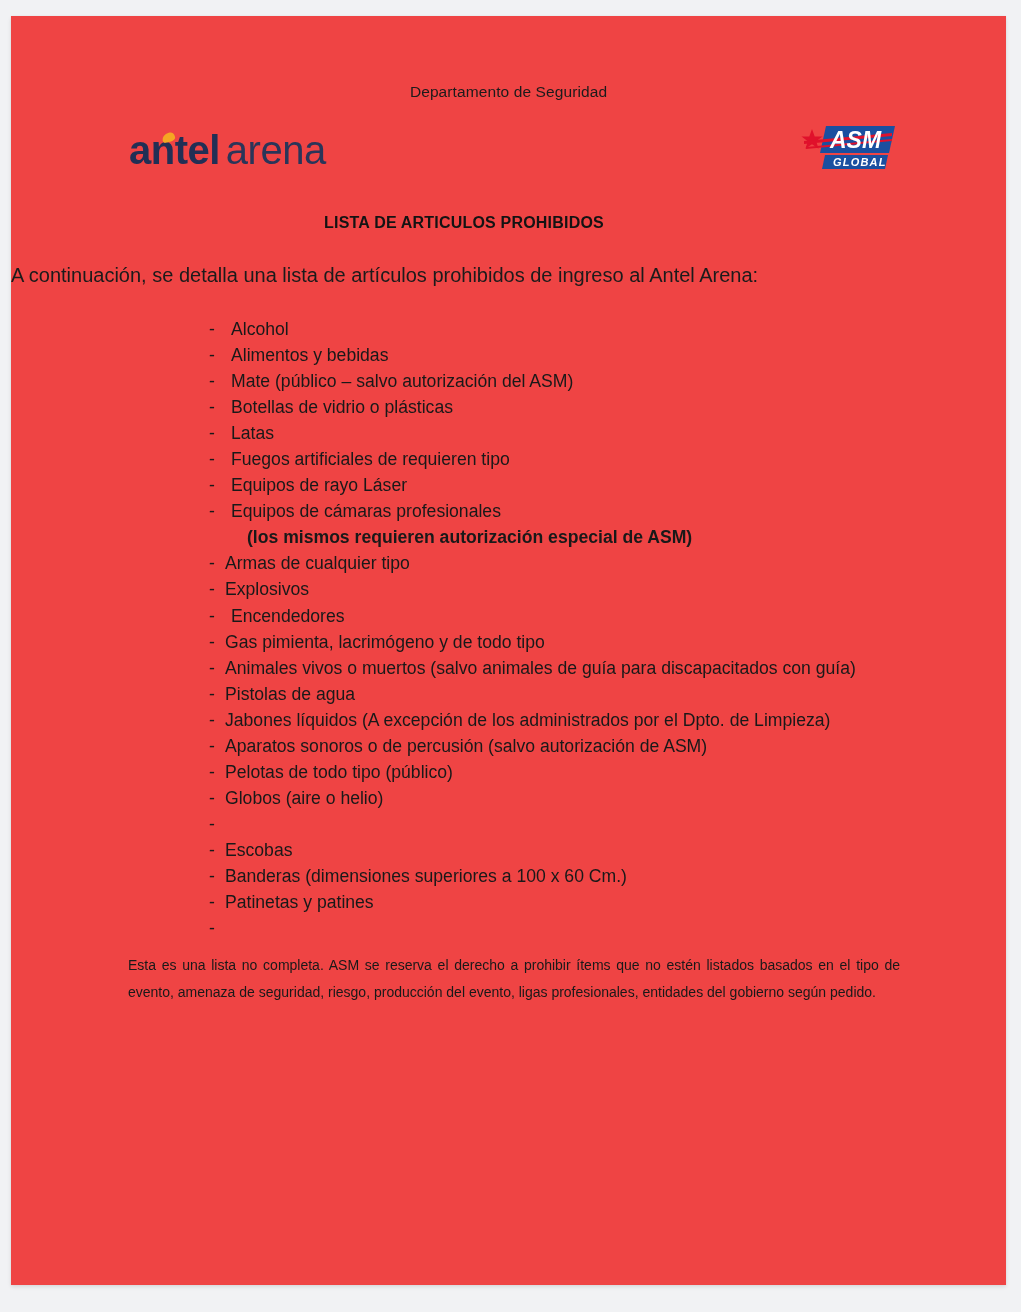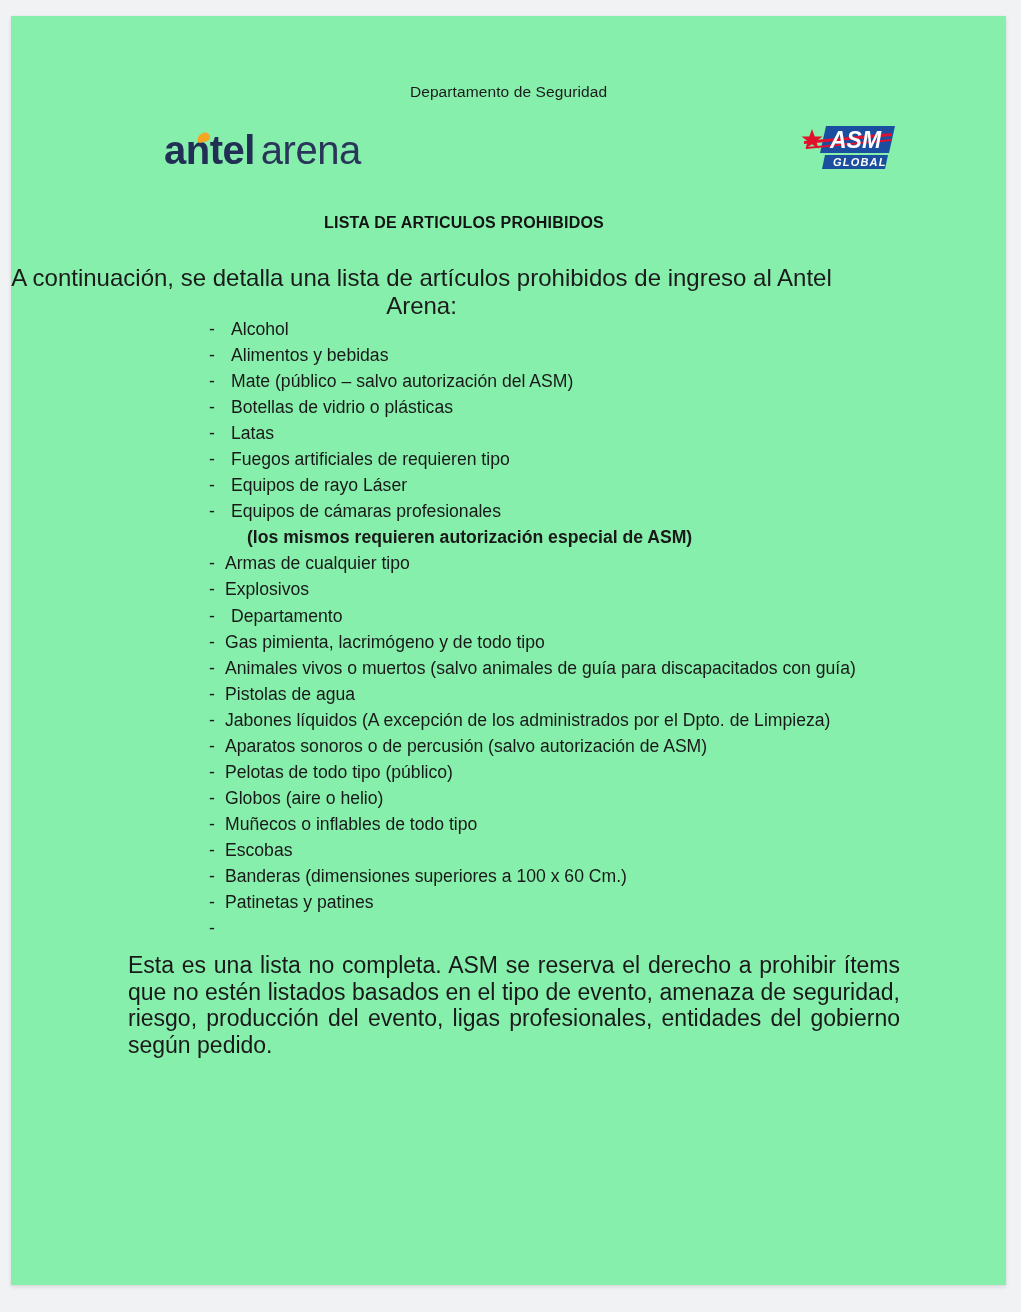--- a/index.html
+++ b/index.html
@@ -13,21 +13,21 @@
     font-family: "Liberation Sans", sans-serif;
     -webkit-font-smoothing: antialiased;
   }
 
   #page {
     position: absolute;
     left: 11px;
     top: 16px;
     width: 995px;
     height: 1269px;
-    background: #86efac;
+    background: #ef4444;
     box-shadow: 0 2px 4px rgba(0,0,0,0.10), 0 0 1px rgba(0,0,0,0.08);
     overflow: hidden;
   }
 
   
   .header-line {
     position: absolute;
     top: 67px;
     left: 0;
     width: 995px;
@@ -36,21 +36,20 @@
     color: #1b1b1b;
     letter-spacing: 0.1px;
   }
 
   .logo-antel {
     position: absolute;
     left: 118px;
     top: 108px;
     height: 52px;
     width: 220px;
-    margin-left: 35px;
   }
   .logo-antel .word {
     position: absolute;
     left: 0;
     top: 0;
     font-size: 40px;
     line-height: 52px;
     letter-spacing: -0.5px;
     white-space: nowrap;
   }
@@ -94,22 +93,21 @@
     font-weight: bold;
     color: #131313;
     letter-spacing: 0.2px;
   }
 
   .intro {
     position: absolute;
     top: 248px;
     left: 0;
     width: 821px;
-    text-align: center;
-    font-size: 24px;
+    font-size: 20px;
     color: #1b1b1b;
   }
 
   .list {
     position: absolute;
     top: 300px;
     left: 198px;
     width: 760px;
   }
   .list-row {
@@ -126,21 +124,21 @@
   }
   .list-row .gap-wide { flex: 0 0 auto; width: 11px; }
   .list-row .gap-narrow { flex: 0 0 auto; width: 5px; }
   .list-row.continuation { padding-left: 27px; font-weight: bold; }
 
   .closing {
     position: absolute;
     top: 936px;
     left: 117px;
     width: 772px;
-    font-size: 23px;
+    font-size: 14px;
     line-height: 26.6px;
     color: #191919;
     text-align: justify;
     text-justify: inter-word;
   }
 </style>
 </head>
 <body>
 
 <div id="page">
@@ -228,21 +226,21 @@
         <span>Armas de cualquier tipo</span>
       </div>
       <div class="list-row">
         <span class="dash">-</span>
         <span class="gap-narrow"></span>
         <span>Explosivos</span>
       </div>
       <div class="list-row">
         <span class="dash">-</span>
         <span class="gap-wide"></span>
-        <span>Departamento</span>
+        <span>Encendedores</span>
       </div>
       <div class="list-row">
         <span class="dash">-</span>
         <span class="gap-narrow"></span>
         <span>Gas pimienta, lacrimógeno y de todo tipo</span>
       </div>
       <div class="list-row">
         <span class="dash">-</span>
         <span class="gap-narrow"></span>
         <span>Animales vivos o muertos (salvo animales de guía para discapacitados con guía)</span>
@@ -268,21 +266,20 @@
         <span>Pelotas de todo tipo (público)</span>
       </div>
       <div class="list-row">
         <span class="dash">-</span>
         <span class="gap-narrow"></span>
         <span>Globos (aire o helio)</span>
       </div>
       <div class="list-row">
         <span class="dash">-</span>
         <span class="gap-narrow"></span>
-        <span>Muñecos o inflables de todo tipo</span>
       </div>
       <div class="list-row">
         <span class="dash">-</span>
         <span class="gap-narrow"></span>
         <span>Escobas</span>
       </div>
       <div class="list-row">
         <span class="dash">-</span>
         <span class="gap-narrow"></span>
         <span>Banderas (dimensiones superiores a 100 x 60 Cm.)</span>

